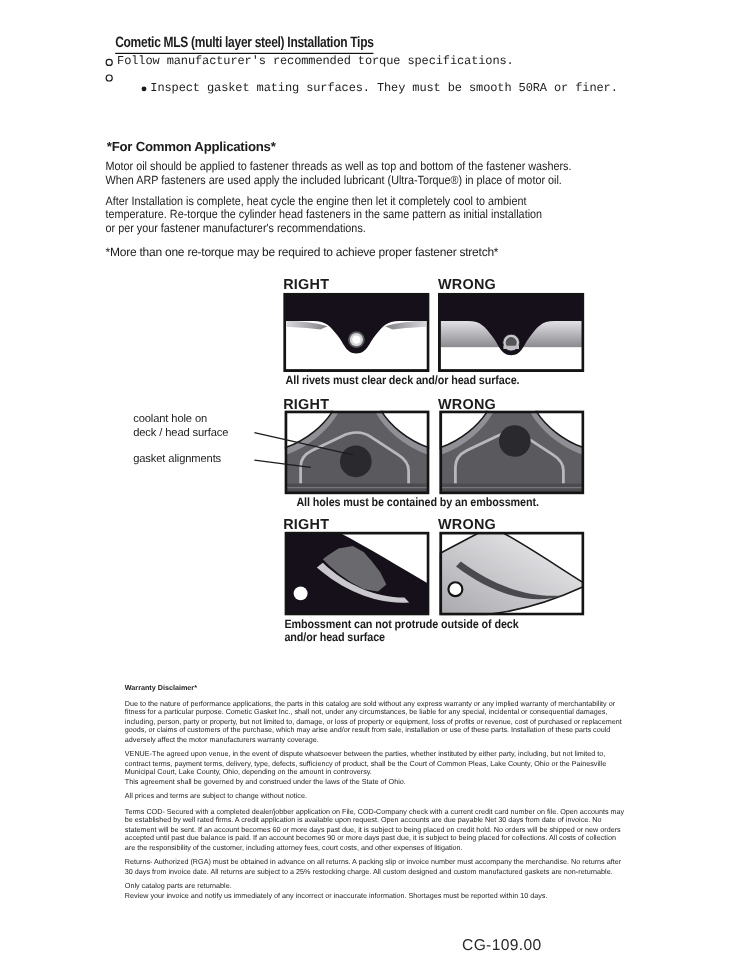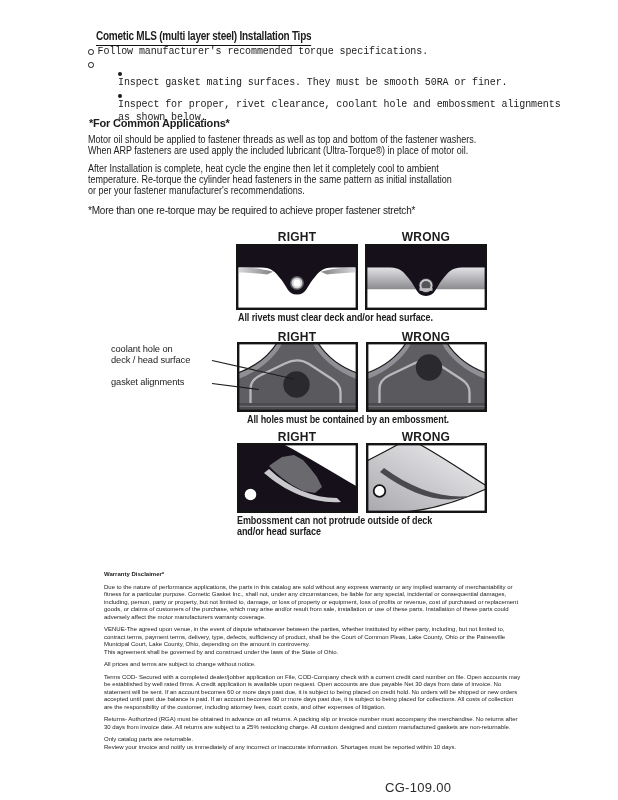--- a/index.html
+++ b/index.html
@@ -9,30 +9,30 @@
   }
   .abs{position:absolute;}
   .lines{white-space:pre-line;}
   .page-title{
     font-size:12.5px;font-weight:bold;letter-spacing:-0.3px;
     border-bottom:1.6px solid #111;padding-bottom:2px;display:inline-block;
     transform:scaleX(0.8);transform-origin:0 0;white-space:nowrap;
   }
   .tips{font-size:10px;line-height:13.4px;letter-spacing:-0.1px;}
   .tip-row{display:flex;align-items:flex-start;font-family:Liberation Mono, monospace;}
-  .tip-row.sub{margin-left:30px;flex-direction:column;}
+  .tip-row.sub{margin-left:30px;}
   .cmark{width:3.6px;height:3.6px;border:1px solid #1c1c1c;border-radius:50%;
          display:inline-block;margin:4px 4px 0 0;flex:0 0 auto;}
   .dmark{width:3.8px;height:3.8px;background:#1c1c1c;border-radius:50%;
          display:inline-block;margin:4.4px 3.5px 0 0;flex:0 0 auto;}
   .sect-head{font-size:11px;font-weight:bold;letter-spacing:-0.2px;}
   .para{font-size:10px;line-height:10.8px;letter-spacing:0;
         transform:scaleX(0.9);transform-origin:0 0;white-space:pre-line;}
   .note{font-size:10px;letter-spacing:-0.2px;white-space:nowrap;}
-  .fig-head{font-size:12px;font-weight:600;letter-spacing:0.2px;text-align:center;width:122px;}
+  .fig-head{font-size:12px;font-weight:600;letter-spacing:0.2px;text-align:left;width:122px;}
   .fig-cap{font-size:10px;font-weight:600;letter-spacing:-0.1px;line-height:11px;
            transform:scaleX(0.9);transform-origin:0 0;white-space:pre-line;}
   .fig-label{font-size:9.3px;line-height:10.6px;text-align:left;width:100px;letter-spacing:-0.1px;}
   .legal{font-size:6px;line-height:7.5px;color:#222222;width:430px;}
   .legal .lh{font-weight:bold;}
   .legal .lp{margin-top:5px;}
   .page-code{font-size:13px;letter-spacing:0.3px;color:#2a2a2a;}
   svg{display:block;}
 </style>
 </head>
@@ -46,24 +46,20 @@
   <div class="tip-row">
     <span class="cmark"></span>
     <span>Follow manufacturer's recommended torque specifications.</span>
   </div>
   <div class="tip-row">
     <span class="cmark"></span>
   </div>
   <div class="tip-row sub">
     <span class="dmark"></span>
     <span>Inspect gasket mating surfaces.  They must be smooth 50RA or finer.</span>
-  </div>
-  <div class="tip-row sub">
-    <span class="dmark"></span>
-    <span>Inspect for proper, rivet clearance, coolant hole and embossment alignments as shown below.</span>
   </div>
 </div>
 
 <div class="abs sect-head" style="left:89px;top:117px;">*For Common Applications*</div>
 <div class="abs para" style="left:88px;top:135px;width:520px;">Motor oil should be applied to fastener threads as well as top and bottom of the fastener washers.
 When ARP fasteners are used apply the included lubricant (Ultra-Torque®) in place of motor oil.</div>
 <div class="abs para" style="left:88px;top:164px;width:520px;">After Installation is complete, heat cycle the engine then let it completely cool to ambient
 temperature. Re-torque the cylinder head fasteners in the same pattern as initial installation
 or per your fastener manufacturer's recommendations.</div>
 <div class="abs note" style="left:88px;top:205px;">*More than one re-torque may be required to achieve proper fastener stretch*</div>

